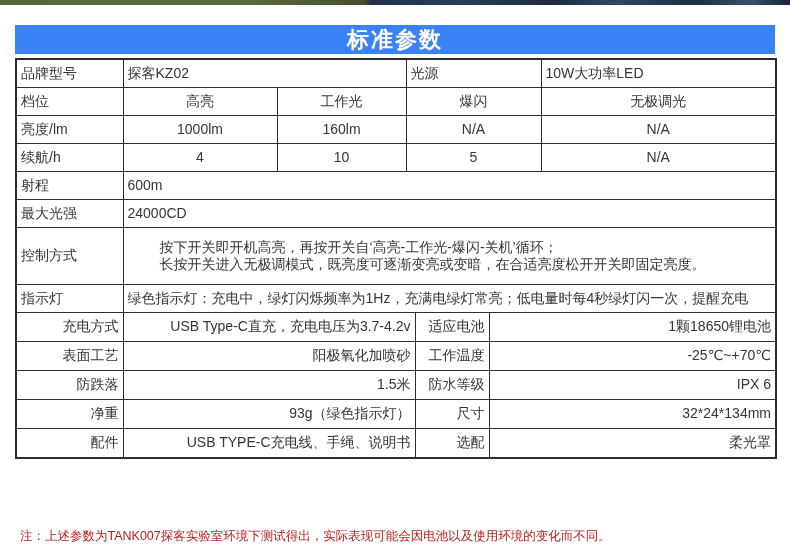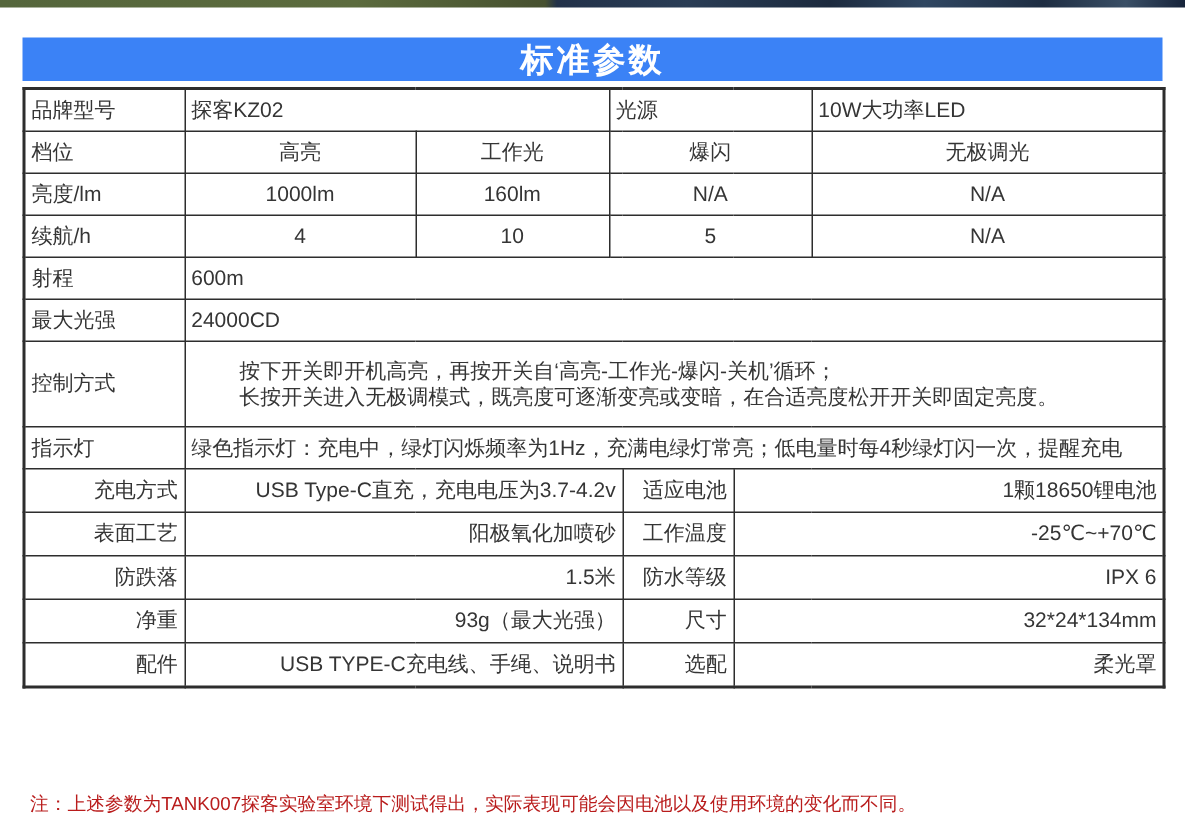--- a/index.html
+++ b/index.html
@@ -156,21 +156,21 @@
         <td class="val2" colspan="2">-25℃~+70℃</td>
       </tr>
       <tr class="bottom">
         <td class="lab">防跌落</td>
         <td class="val-l" colspan="3">1.5米</td>
         <td class="lab2">防水等级</td>
         <td class="val2" colspan="2">IPX 6</td>
       </tr>
       <tr class="bottom">
         <td class="lab">净重</td>
-        <td class="val-l" colspan="3">93g（最大光强）</td>
+        <td class="val-l" colspan="3">93g（绿色指示灯）</td>
         <td class="lab2">尺寸</td>
         <td class="val2" colspan="2">32*24*134mm</td>
       </tr>
       <tr class="bottom">
         <td class="lab">配件</td>
         <td class="val-l" colspan="3">USB TYPE-C充电线、手绳、说明书</td>
         <td class="lab2">选配</td>
         <td class="val2" colspan="2">柔光罩</td>
       </tr>
     </tbody>

